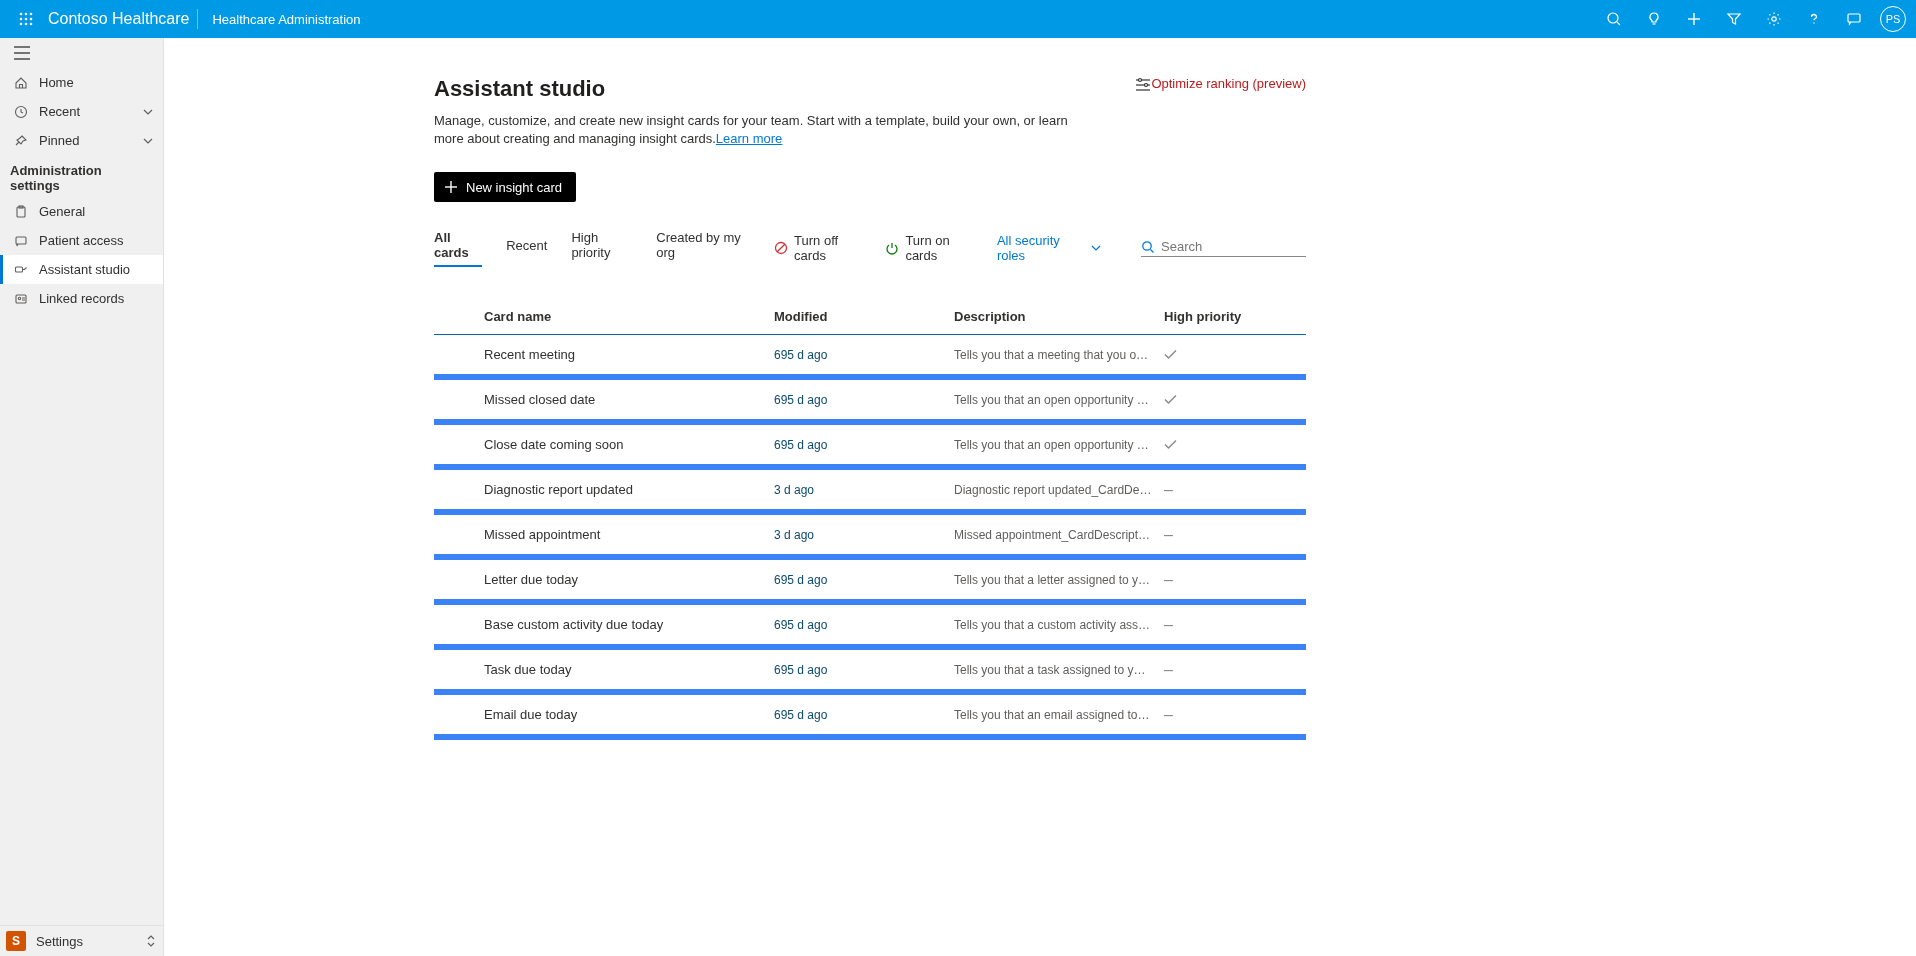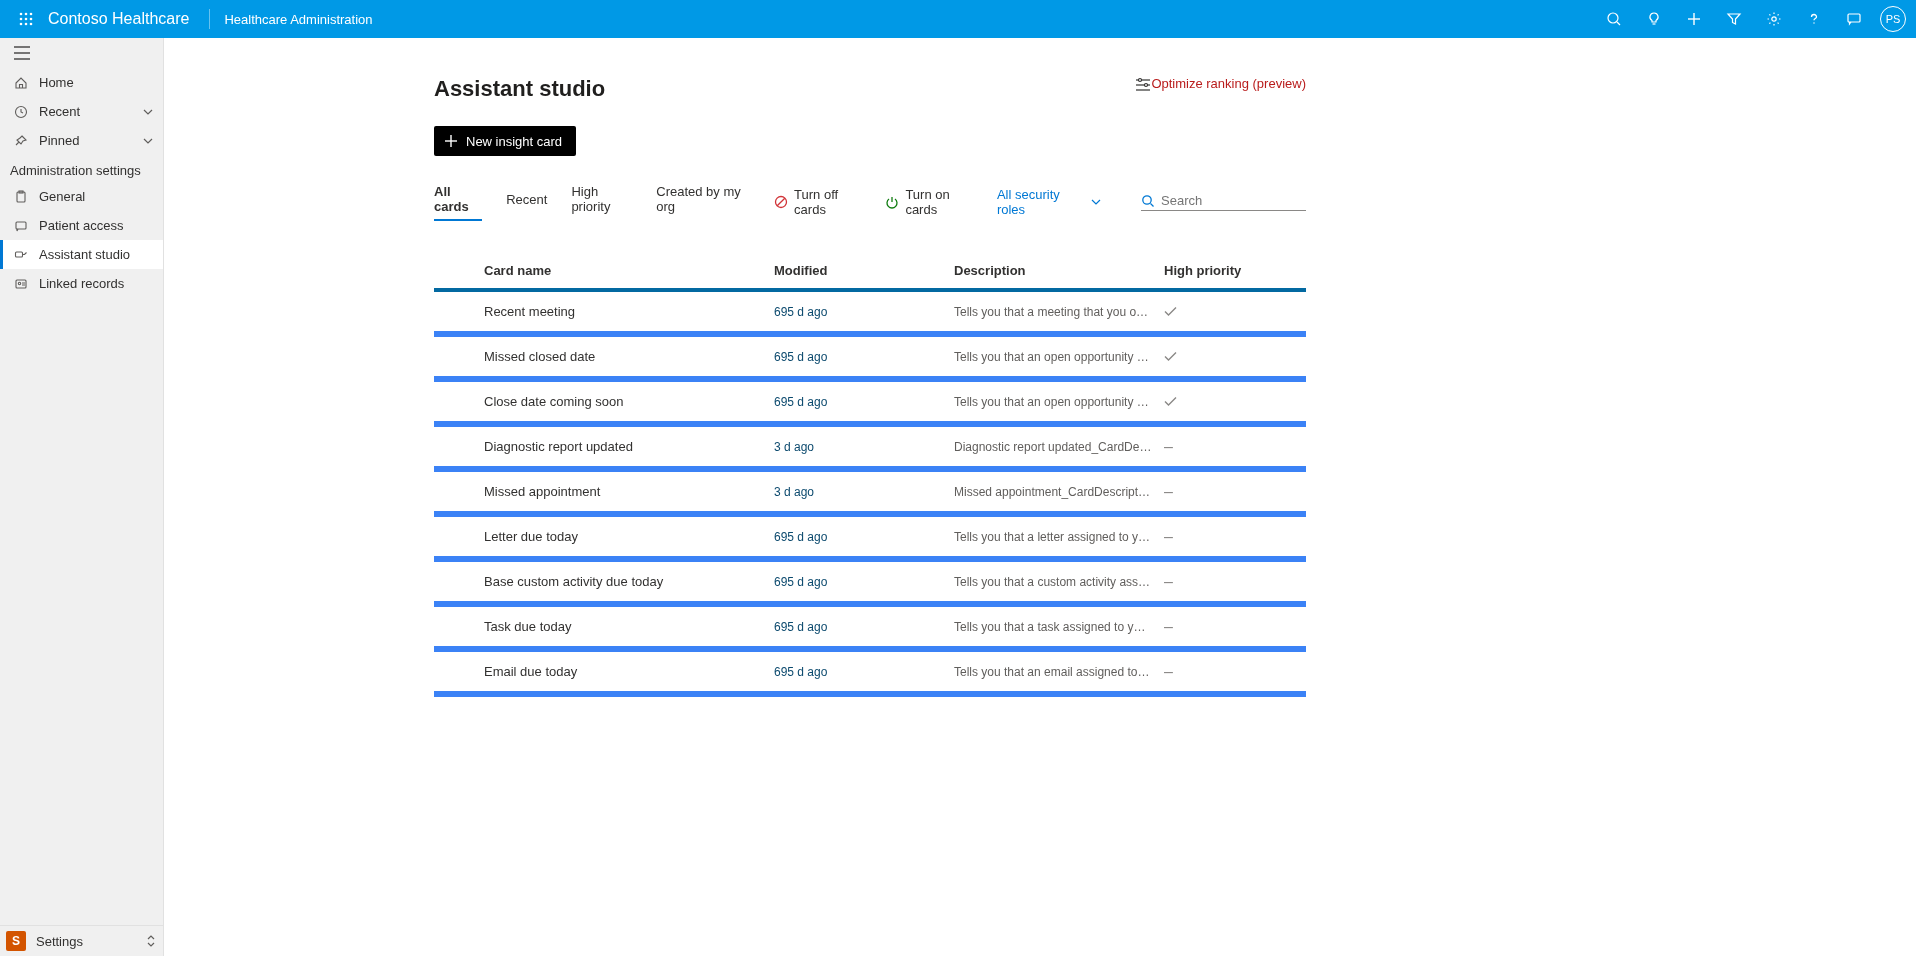--- a/index.html
+++ b/index.html
@@ -27,21 +27,21 @@
       height: 32px;
       display: flex;
       align-items: center;
       justify-content: center;
       cursor: pointer;
     }
     .topbar .brand {
       font-size: 16px;
       font-weight: 400;
       margin-left: 6px;
-      padding-right: 20px;
+      padding-right: 8px;
       border-right: 1px solid rgba(255,255,255,0.4);
       line-height: 20px;
     }
     .topbar .subtitle {
       margin-left: 14px;
       font-size: 13px;
       font-weight: 400;
     }
     .topbar .spacer {
       flex: 1;
@@ -104,21 +104,21 @@
       margin-right: 10px;
       color: #605e5c;
     }
     .nav-item .chev {
       margin-left: auto;
       color: #605e5c;
     }
     .section-header {
       padding: 8px 10px 4px 10px;
       font-size: 13px;
-      font-weight: 400;
+      font-weight: 700;
       color: #323130;
     }
     .nav-item.active {
       background: #fff;
     }
     .nav-item.active::before {
       content: "";
       position: absolute;
       left: 0;
       top: 0;
@@ -282,21 +282,21 @@
       font-size: 13px;
       width: 100%;
       padding-bottom: 2px;
     }
     .table {
       margin-top: 42px;
     }
     .table-head {
       display: flex;
       padding: 0 0 10px 0;
-      border-bottom: 4px solid #0369a1;
+      border-bottom: 1px solid #0369a1;
     }
     .th, .td {
       font-size: 13px;
     }
     .th {
       font-weight: 600;
     }
     .col-name { width: 340px; padding-left: 50px; }
     .col-mod  { width: 180px; }
     .col-desc { width: 210px; }
@@ -512,20 +512,23 @@
                 <circle cx="5" cy="3" r="1.5" fill="#fff"></circle>
                 <line x1="1" y1="8" x2="15" y2="8"></line>
                 <circle cx="11" cy="8" r="1.5" fill="#fff"></circle>
                 <line x1="1" y1="13" x2="15" y2="13"></line>
               </svg>
           </span>
           <span>Optimize ranking (preview)</span>
         </div>
       </div>
 
+      <p class="page-desc">
+        <span>Manage, customize, and create new insight cards for your team. Start with a template, build your own, or learn more about creating and managing insight cards.</span><a href="#">Learn more</a>
+      </p>
 
 
       <button class="new-card-btn">
         <span>
           <svg width="14" height="14" viewBox="0 0 14 14" fill="none" stroke="#fff" stroke-width="1.4">
               <line x1="7" y1="1" x2="7" y2="13"></line>
               <line x1="1" y1="7" x2="13" y2="7"></line>
             </svg>
         </span>
         <span>New insight card</span>

